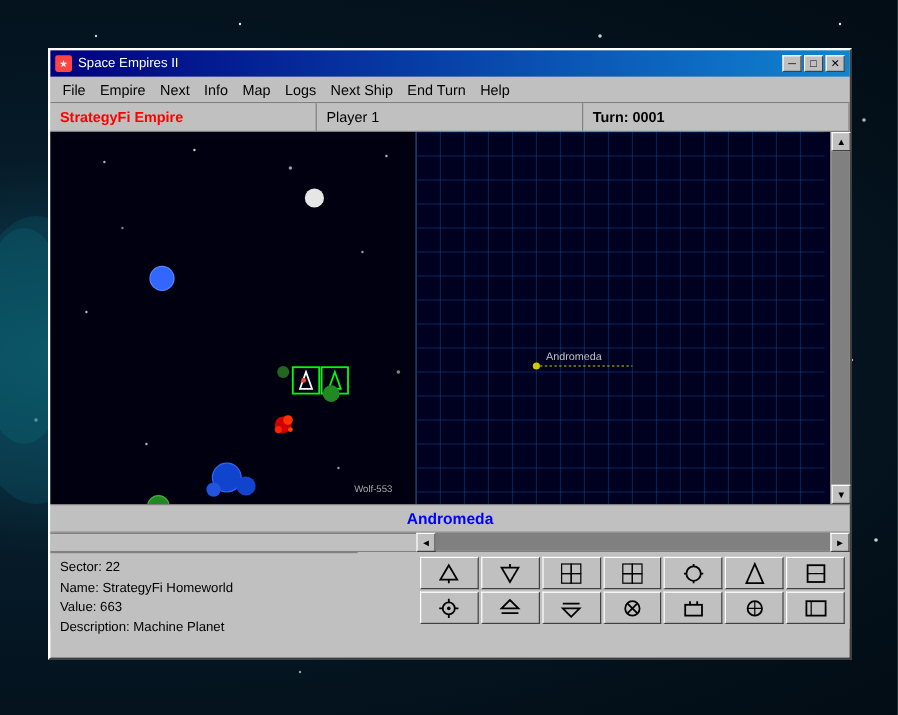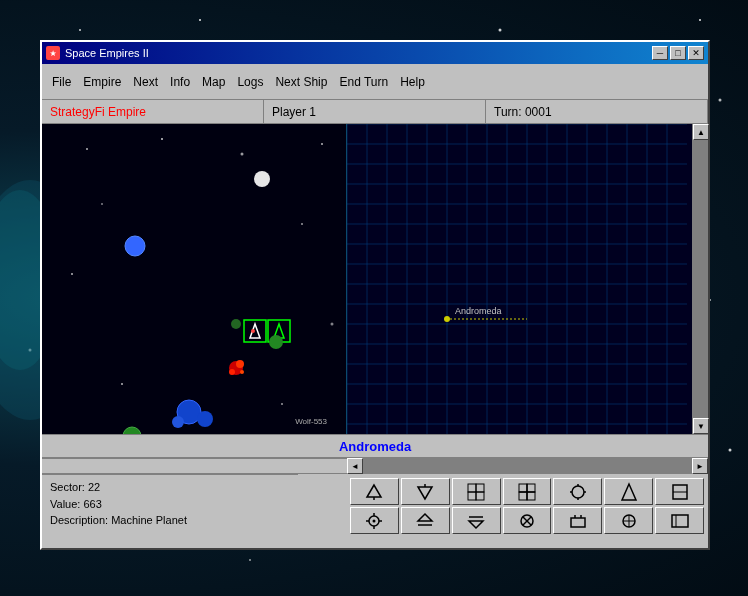--- a/index.html
+++ b/index.html
@@ -90,21 +90,21 @@
       align-items: center;
       justify-content: center;
       font-size: 9px;
       cursor: pointer;
       color: #000;
     }
 
     
     .menu-bar {
       background: #c0c0c0;
-      height: 36px;
+      height: 22px;
       display: flex;
       align-items: center;
       padding: 0 4px;
       border-bottom: 1px solid #808080;
     }
 
     .menu-item {
       padding: 2px 6px;
       font-size: 12px;
       cursor: pointer;
@@ -125,26 +125,26 @@
       padding: 2px 8px;
       font-size: 12px;
       border-right: 1px solid #808080;
       height: 100%;
       display: flex;
       align-items: center;
     }
 
     .status-cell.empire {
       color: #ff0000;
-      font-weight: normal;
+      font-weight: bold;
     }
 
     .status-cell.turn {
       color: #000;
-      font-weight: normal;
+      font-weight: bold;
     }
 
     
     .map-panel {
       width: 305px;
       height: 100%;
       background: #000010;
       position: relative;
       overflow: hidden;
       border-right: 1px solid #0c4a6e;
@@ -450,20 +450,21 @@
       <div class="hscroll-arrow">◄</div>
       <div class="hscroll-track"></div>
       <div class="hscroll-arrow">►</div>
     </div>
   </div>
 
   <div style="display:flex; height:64px;gap:48px;">
 
     <div class="info-panel" style="flex:1;">
       <div>Sector: 22</div>
+      <div>Name: StrategyFi Homeworld</div>
       <div>Value: 663</div>
       <div>Description: Machine Planet</div>
     </div>
 
     <div style="width:362px; background:#c0c0c0; display:grid; grid-template-columns:repeat(7,1fr); grid-template-rows:repeat(2,1fr); gap:2px; padding:4px;">
 
       <div class="action-btn">
         <svg width="20" height="20" viewBox="0 0 20 20">
             <polygon points="10,3 3,15 17,15" fill="none" stroke="#000" stroke-width="1.5"></polygon>
             <line x1="10" y1="15" x2="10" y2="18" stroke="#000" stroke-width="1.5"></line>

